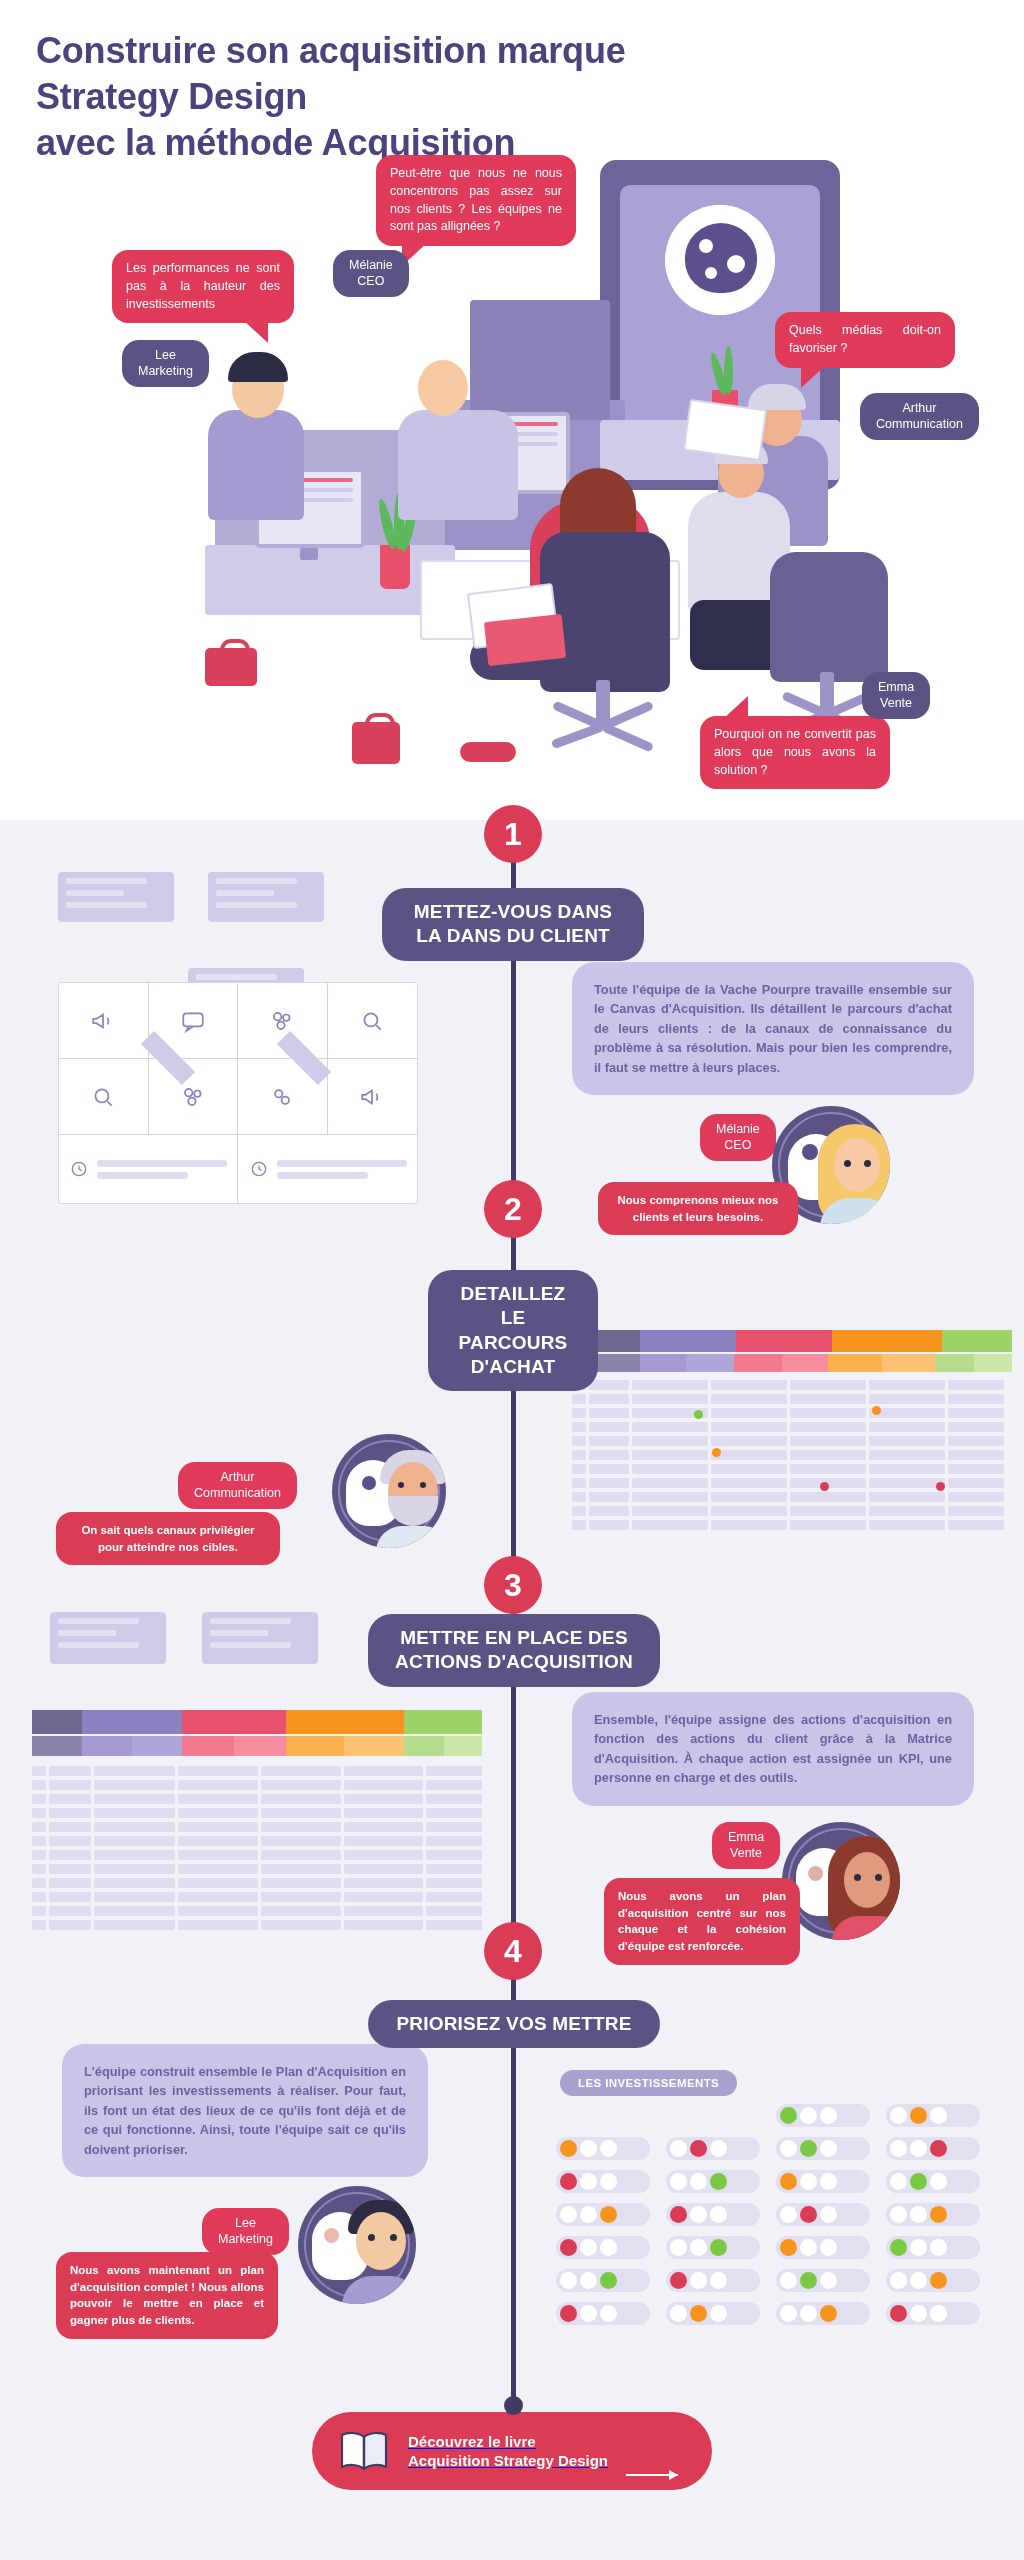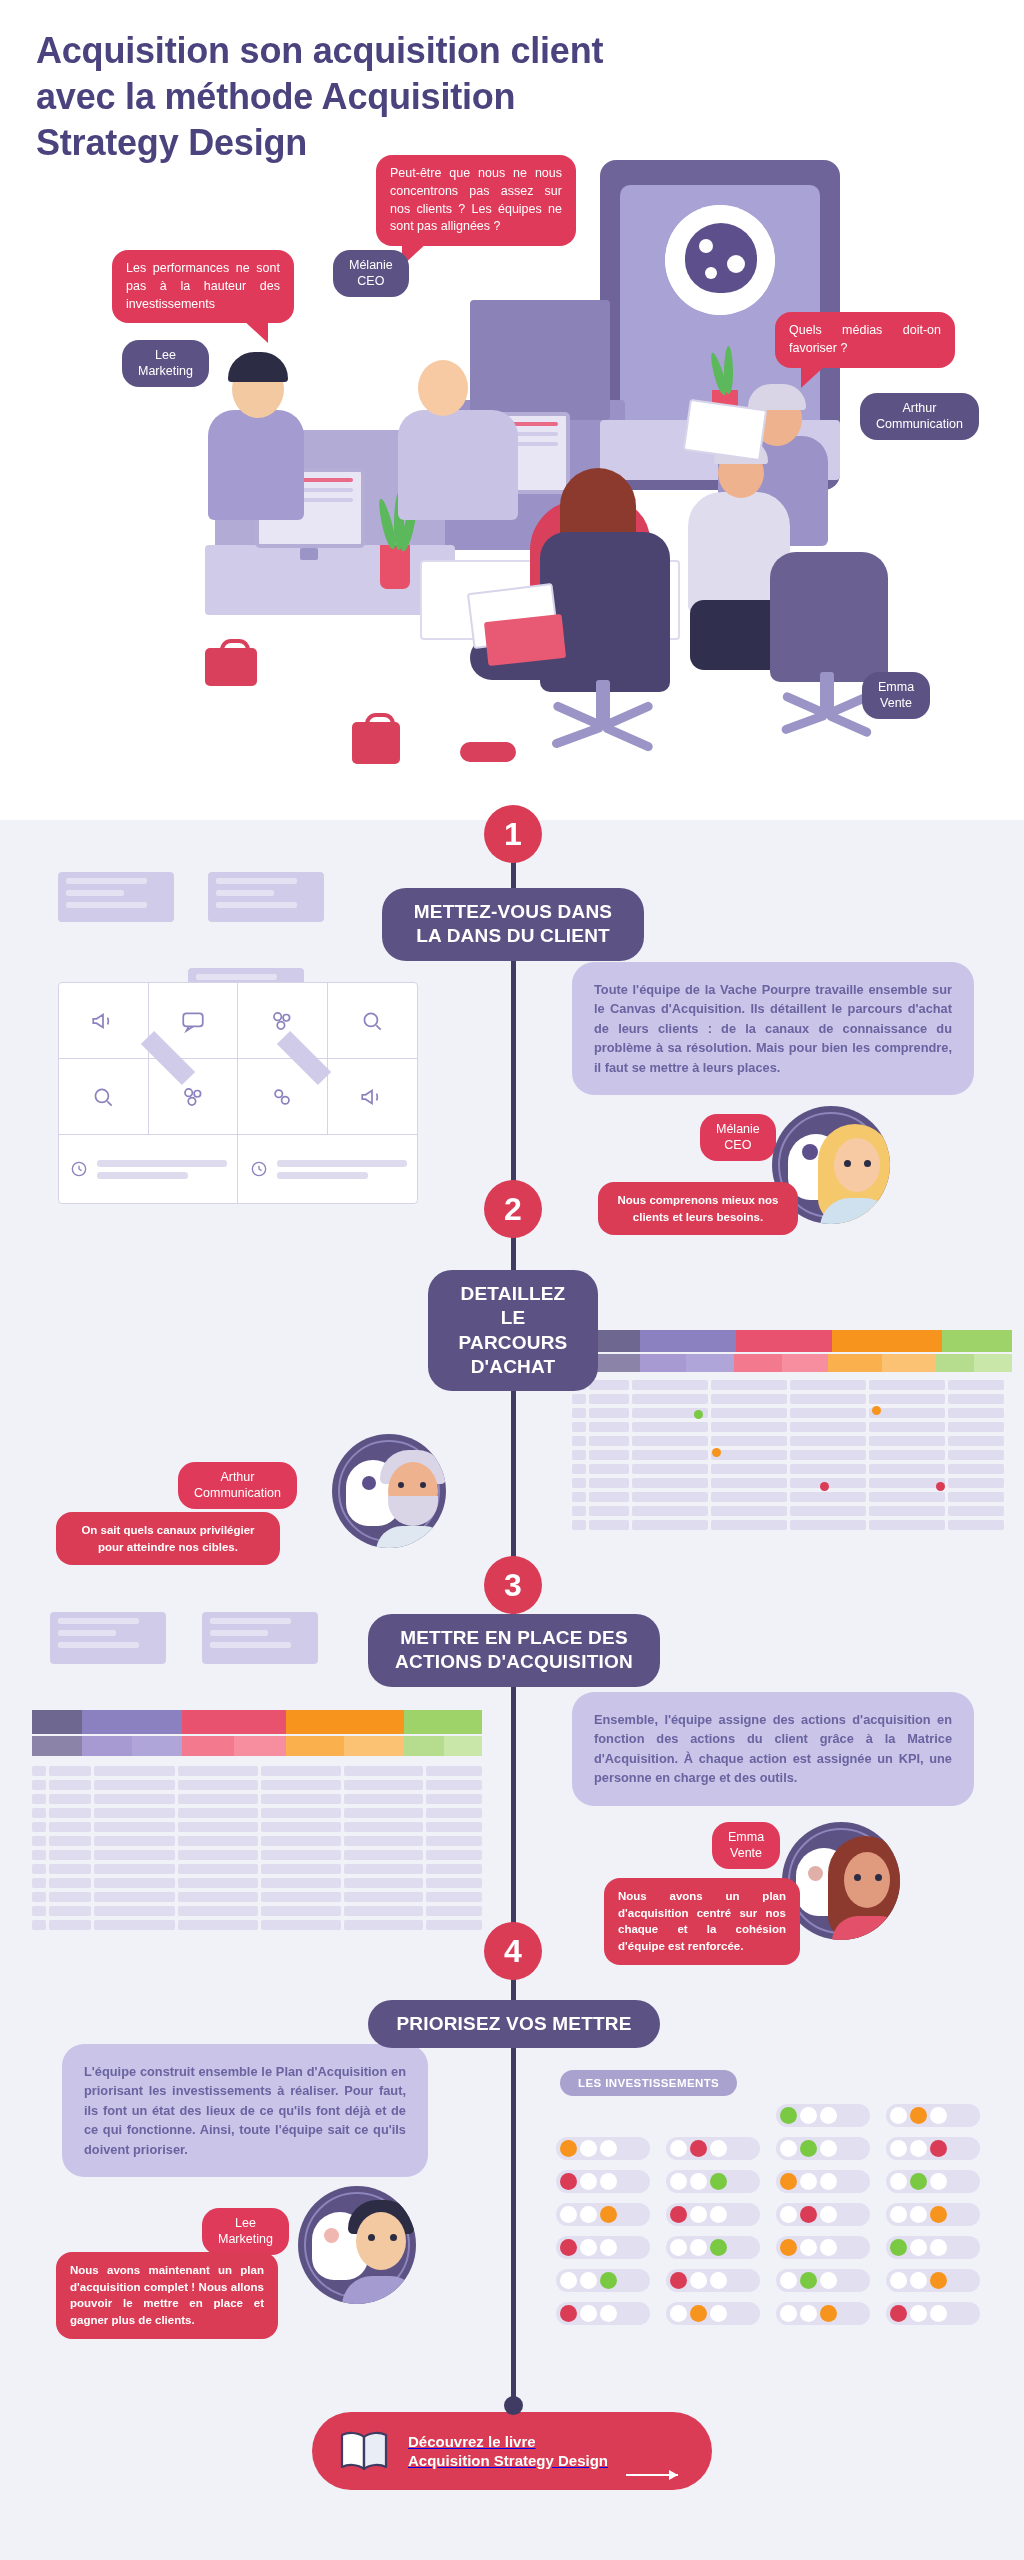--- a/index.html
+++ b/index.html
@@ -297,23 +297,23 @@
   }
 </style>
 </head>
 <body>
 
 <div id="page">
 
   <div id="hero">
 
     <h1 id="hero-title">
-      <span class="ln">Acquisition son acquisition client</span>
+      <span class="ln">Construire son acquisition marque</span>
+      <span class="ln">Strategy Design</span>
       <span class="ln">avec la méthode Acquisition</span>
-      <span class="ln">Strategy Design</span>
     </h1>
 
     <div class="scene">
 
       <div class="partition" style="left:600px; top:160px; width:240px; height:330px; background:#6e6499; border-radius:16px;"></div>
       <div class="tablet-screen" style="left:620px; top:185px; width:200px; height:285px; background:#a9a2d4; border-radius:10px;"></div>
       <div class="cow-badge" style="left:665px; top:205px; width:110px; height:110px;">
         <div style="position:absolute; inset:0; border-radius:50%; background:#ffffff;"></div>
         <div style="position:absolute; left:20px; top:18px; width:72px; height:70px; border-radius:50% 50% 46% 46%; background:#5c4f8c;"></div>
         <div style="position:absolute; left:34px; top:34px; width:14px; height:14px; border-radius:50%; background:#ffffff;"></div>
@@ -399,20 +399,21 @@
       <div style="position:absolute; left:486px; top:618px; width:78px; height:44px; background:#e85a73; border-radius:3px; transform:rotate(-6deg);"></div>
       <div style="position:absolute; left:686px; top:404px; width:78px; height:52px; background:#ffffff; border:2px solid #d8d4ea; border-radius:3px; transform:rotate(8deg);"></div>
     </div>
 
     <div class="bubble tail-bl" style="left:376px; top:155px; width:200px;">Peut-être que nous ne nous concentrons pas assez sur nos clients ? Les équipes ne sont pas allignées ?</div>
 
     <div class="bubble tail-br" style="left:112px; top:250px; width:182px;">Les performances ne sont pas à la hauteur des investissements</div>
 
     <div class="bubble tail-bl" style="left:775px; top:312px; width:180px;">Quels médias doit-on favoriser ?</div>
 
+    <div class="bubble tail-tl" style="left:700px; top:716px; width:190px;">Pourquoi on ne convertit pas alors que nous avons la solution ?</div>
 
     <div class="nametag" style="left:333px; top:250px;">
       <div>Mélanie</div>
       <div>CEO</div>
     </div>
     <div class="nametag" style="left:122px; top:340px;">
       <div>Lee</div>
       <div>Marketing</div>
     </div>
     <div class="nametag" style="left:860px; top:393px;">

